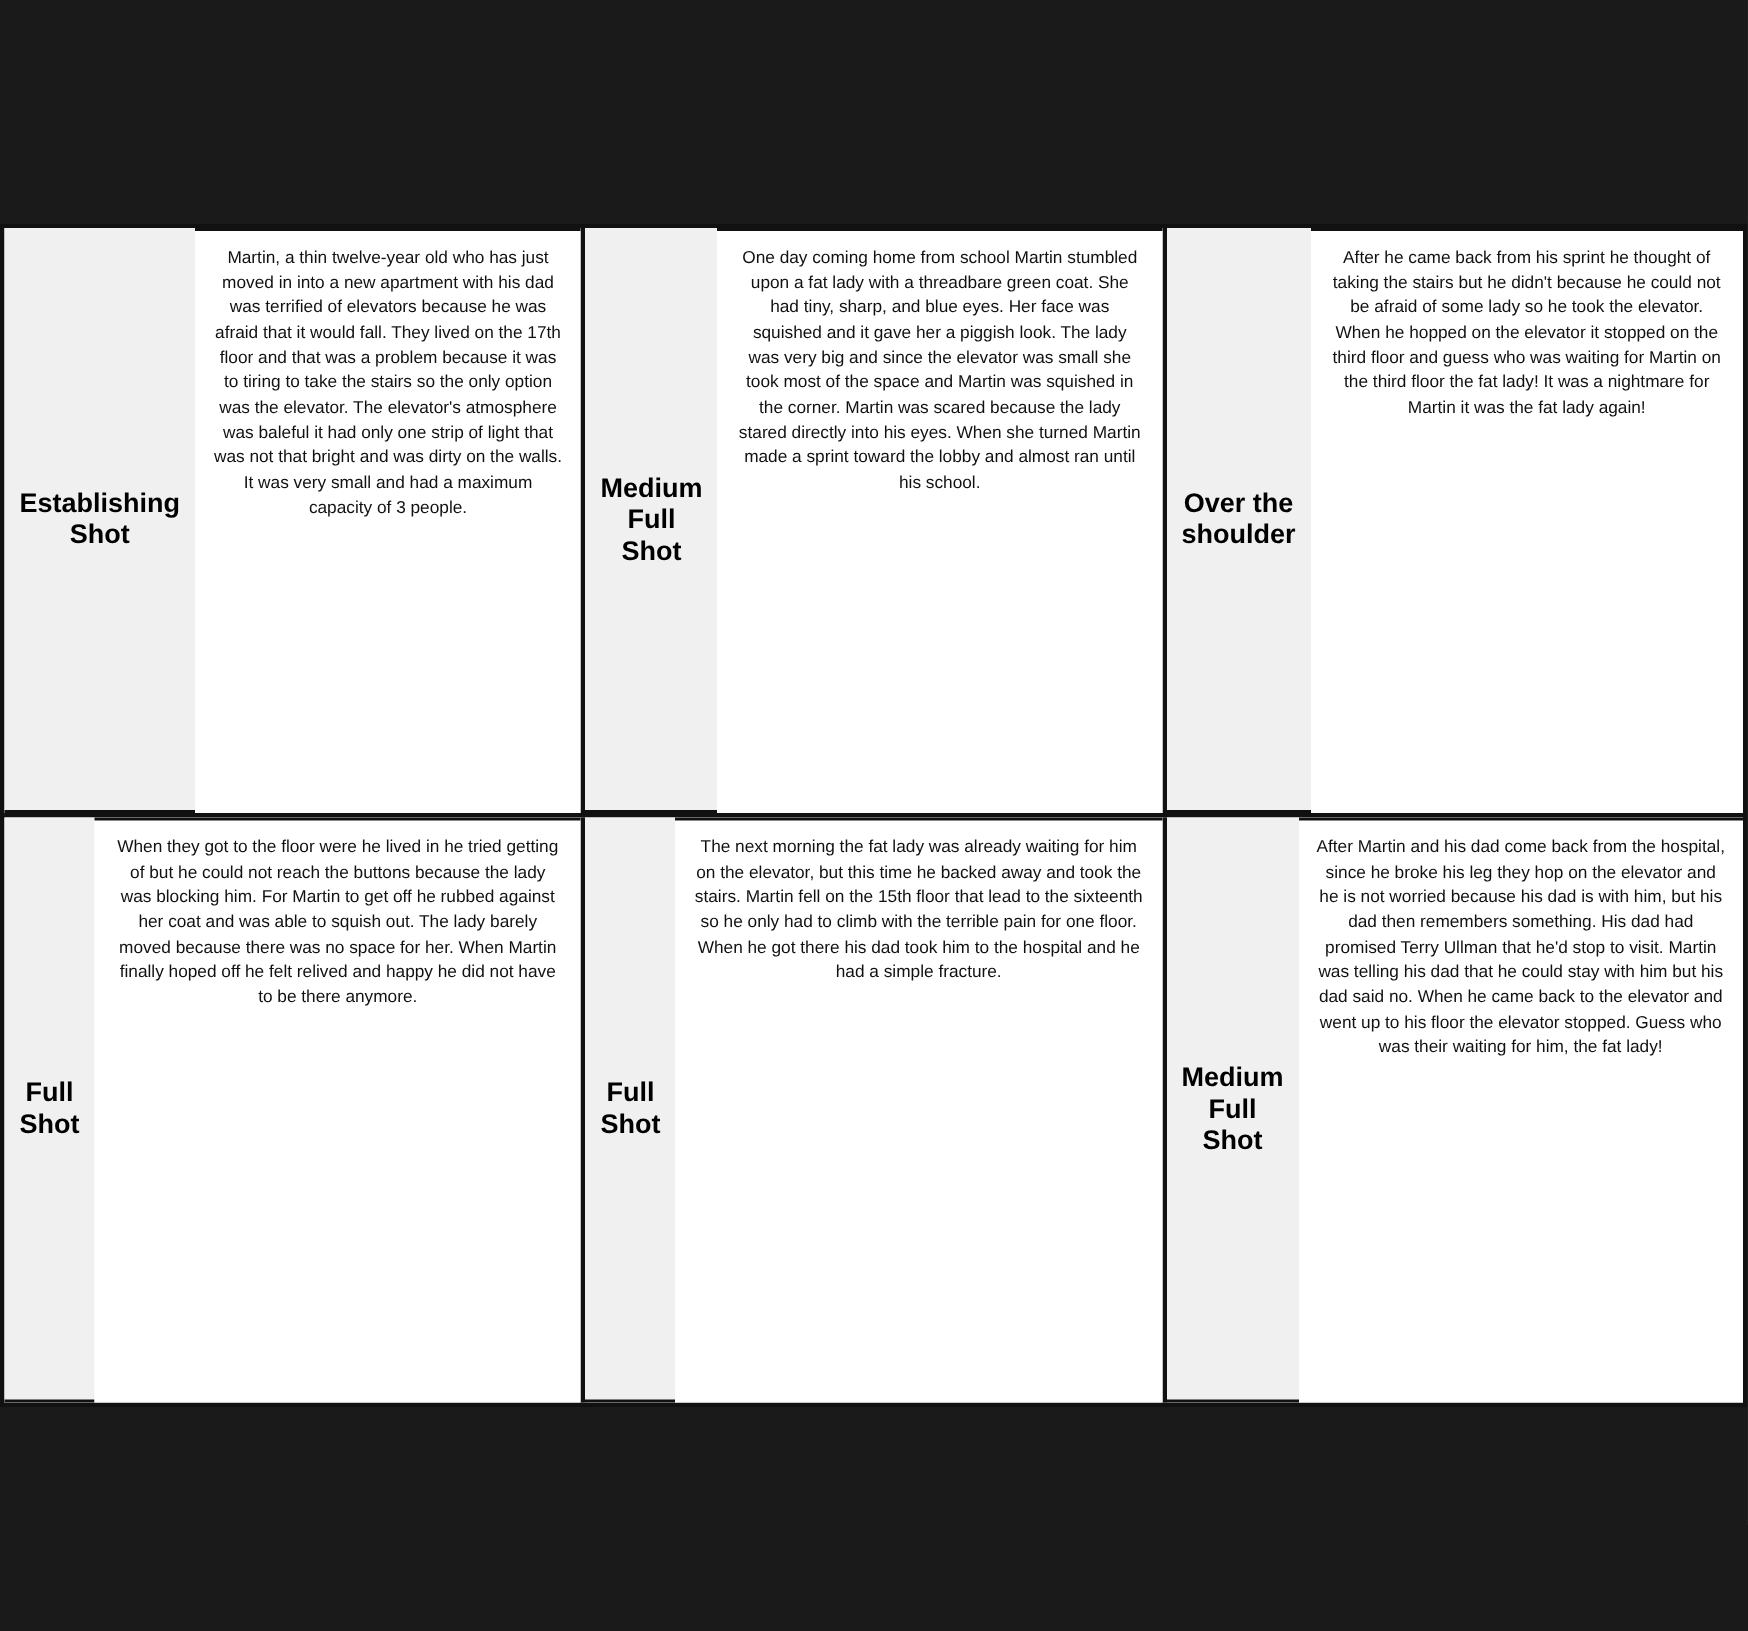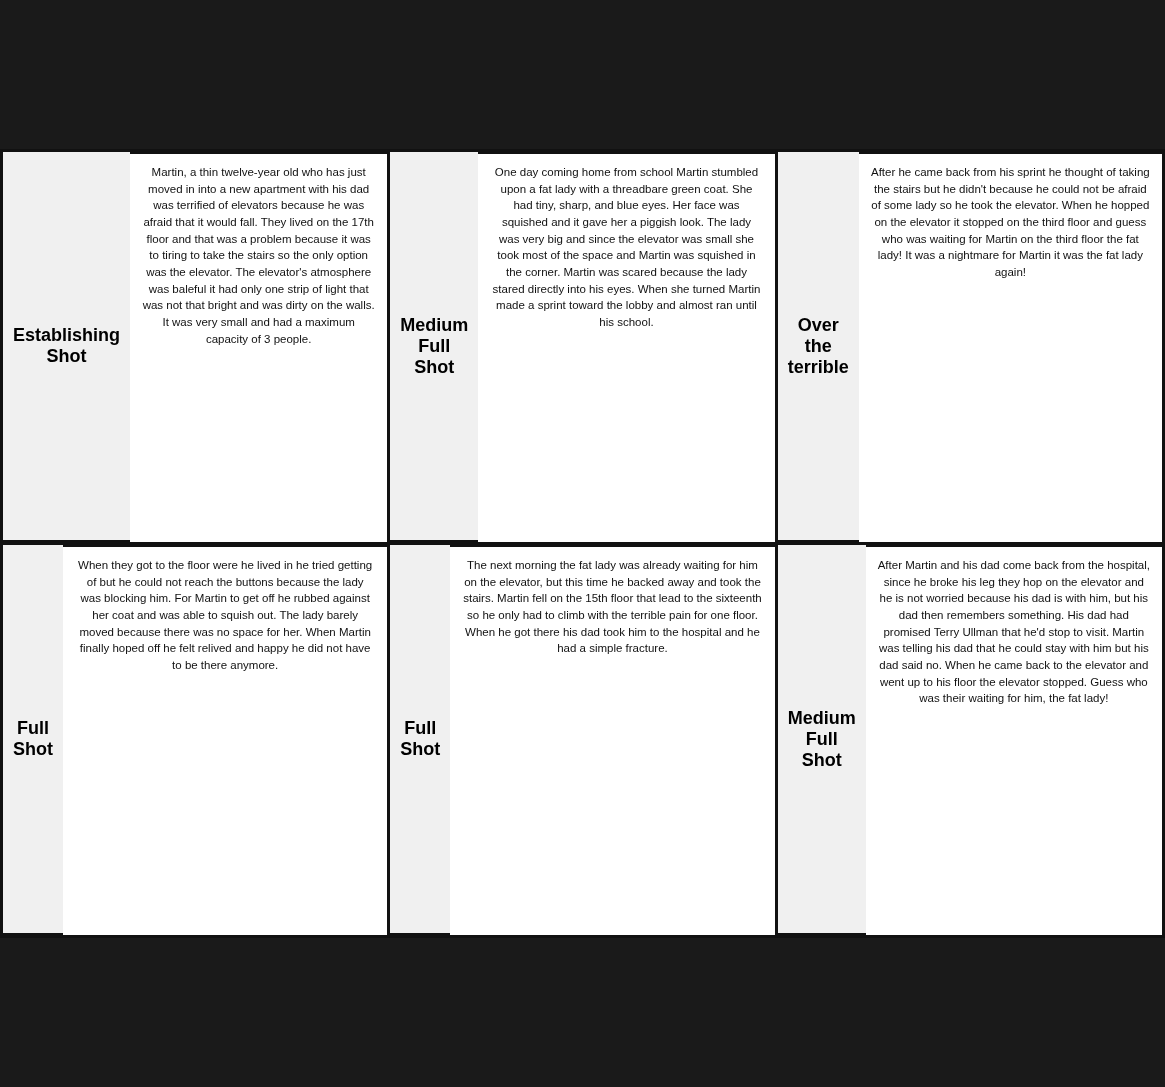--- a/index.html
+++ b/index.html
@@ -1110,21 +1110,21 @@
           <div class="feet">
             <div class="foot"></div>
             <div class="foot"></div>
           </div>
         </div>
       </div>
       <div class="cell-text">One day coming home from school Martin stumbled upon a fat lady with a threadbare green coat. She had tiny, sharp, and blue eyes. Her face was squished and it gave her a piggish look. The lady was very big and since the elevator was small she took most of the space and Martin was squished in the corner. Martin was scared because the lady stared directly into his eyes. When she turned Martin made a sprint toward the lobby and almost ran until his school.</div>
     </div>
 
     <div class="cell">
-      <div class="cell-header">Over the terrible</div>
+      <div class="cell-header">Over the shoulder</div>
       <div class="cell-image scene3">
         <div class="wall-bg"></div>
         <div class="floor-bg"></div>
         <div class="elevator-frame">
           <div class="elev-door-l"></div>
           <div class="elev-door-r"></div>
           <div class="elev-strip"></div>
           <div class="elev-buttons">
             <div class="elev-btn">▲</div>
             <div class="elev-btn">▼</div>

